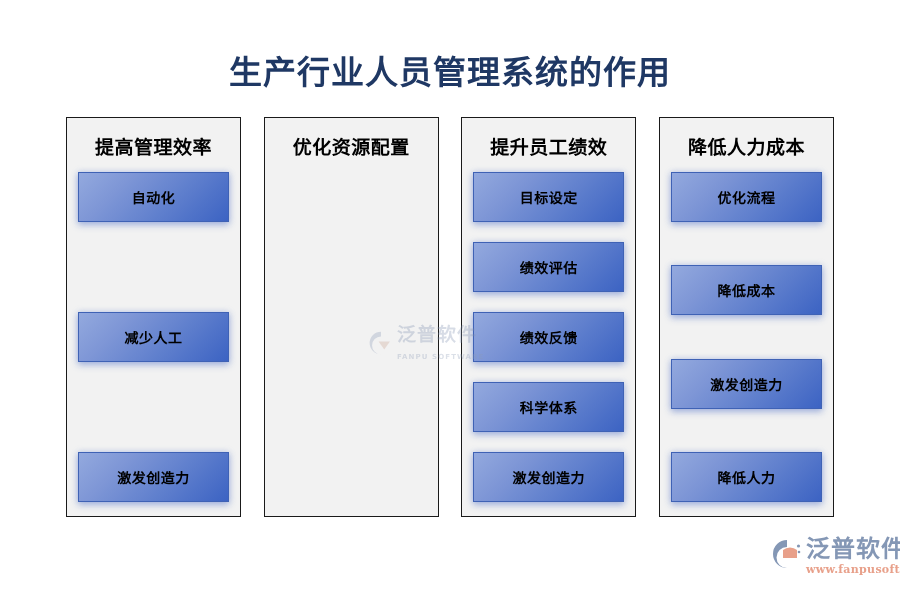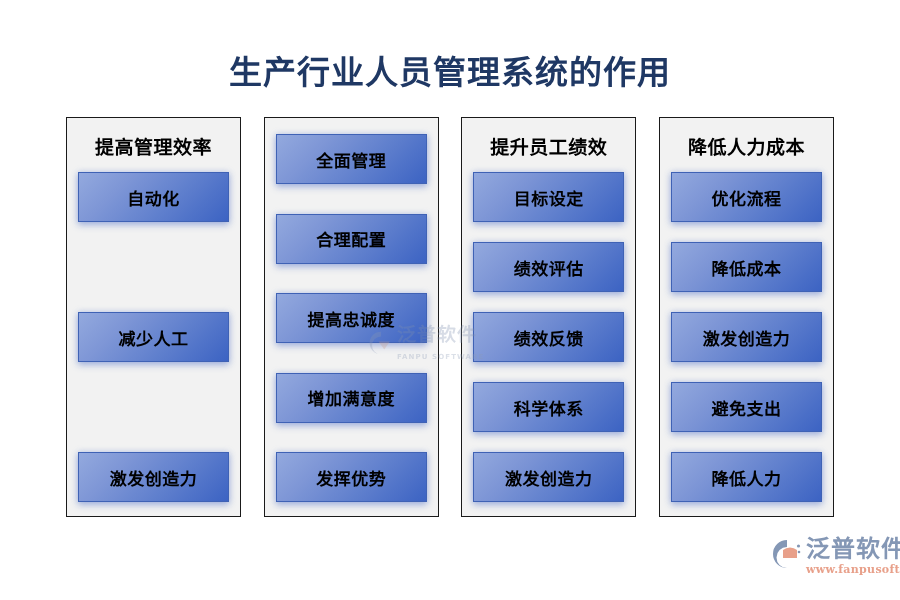--- a/index.html
+++ b/index.html
@@ -84,21 +84,21 @@
   .item-box {
     position: relative;
     width: 100%;
     height: 50px;
     display: flex;
     align-items: center;
     justify-content: center;
     background: linear-gradient(135deg, #93a9de 0%, #7e96d6 28%, #5f7fcd 62%, #3c63c3 100%);
     border: 1px solid #3f62b5;
     color: #000000;
-    font-size: 17px;
+    font-size: 14px;
     font-weight: bold;
     letter-spacing: 0.5px;
     white-space: nowrap;
     box-shadow: 0 3px 7px rgba(90, 120, 200, 0.45),
                 0 0 6px rgba(120, 150, 215, 0.35);
   }
 
   
   #watermark {
     position: absolute;
@@ -190,47 +190,40 @@
     <div class="column">
       <div class="col-header">提高管理效率</div>
       <div class="items">
         <div class="item-box">自动化</div>
         <div class="item-box">减少人工</div>
         <div class="item-box">激发创造力</div>
       </div>
     </div>
 
     <div class="column">
-      <div class="items">
-        <div class="item-box">全面管理</div>
-        <div class="item-box">合理配置</div>
-        <div class="item-box">提高忠诚度</div>
-        <div class="item-box">增加满意度</div>
-        <div class="item-box">发挥优势</div>
-      </div>
+      <div class="col-header">优化资源配置</div>
     </div>
 
     <div class="column">
       <div class="col-header">提升员工绩效</div>
       <div class="items">
         <div class="item-box">目标设定</div>
         <div class="item-box">绩效评估</div>
         <div class="item-box">绩效反馈</div>
         <div class="item-box">科学体系</div>
         <div class="item-box">激发创造力</div>
       </div>
     </div>
 
     <div class="column">
       <div class="col-header">降低人力成本</div>
       <div class="items">
         <div class="item-box">优化流程</div>
         <div class="item-box">降低成本</div>
         <div class="item-box">激发创造力</div>
-        <div class="item-box">避免支出</div>
         <div class="item-box">降低人力</div>
       </div>
     </div>
 
   </div>
 
   <div id="watermark">
     <svg class="wm-mark" viewBox="0 0 32 32">
       <path d="M16 2 A14 14 0 1 0 16 30 A11 11 0 1 1 16 8 Z" fill="#8897b4"></path>
       <path d="M13 14 L27 14 L20 24 Z" fill="#c9a08f"></path>

